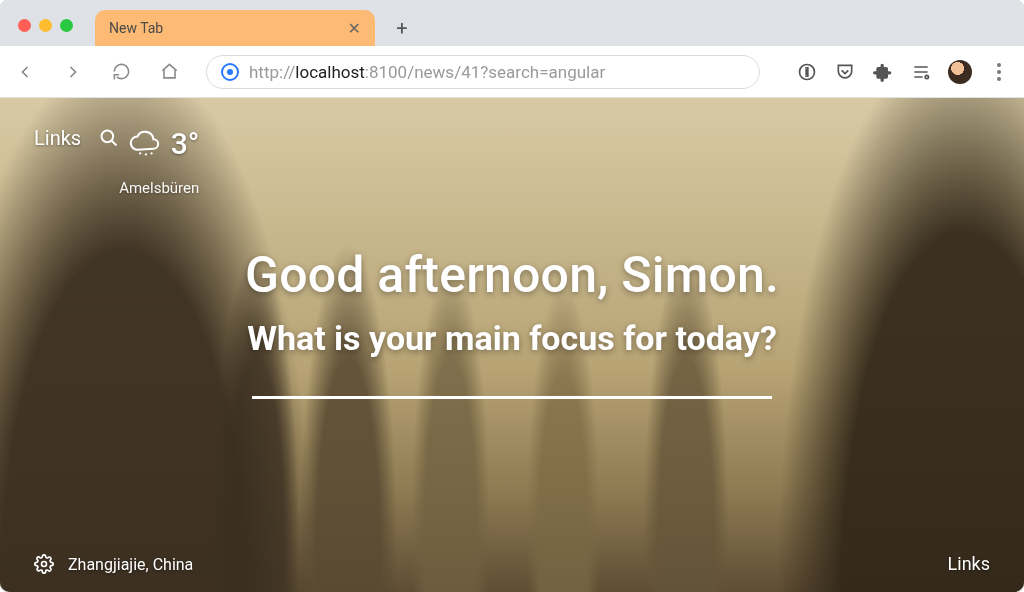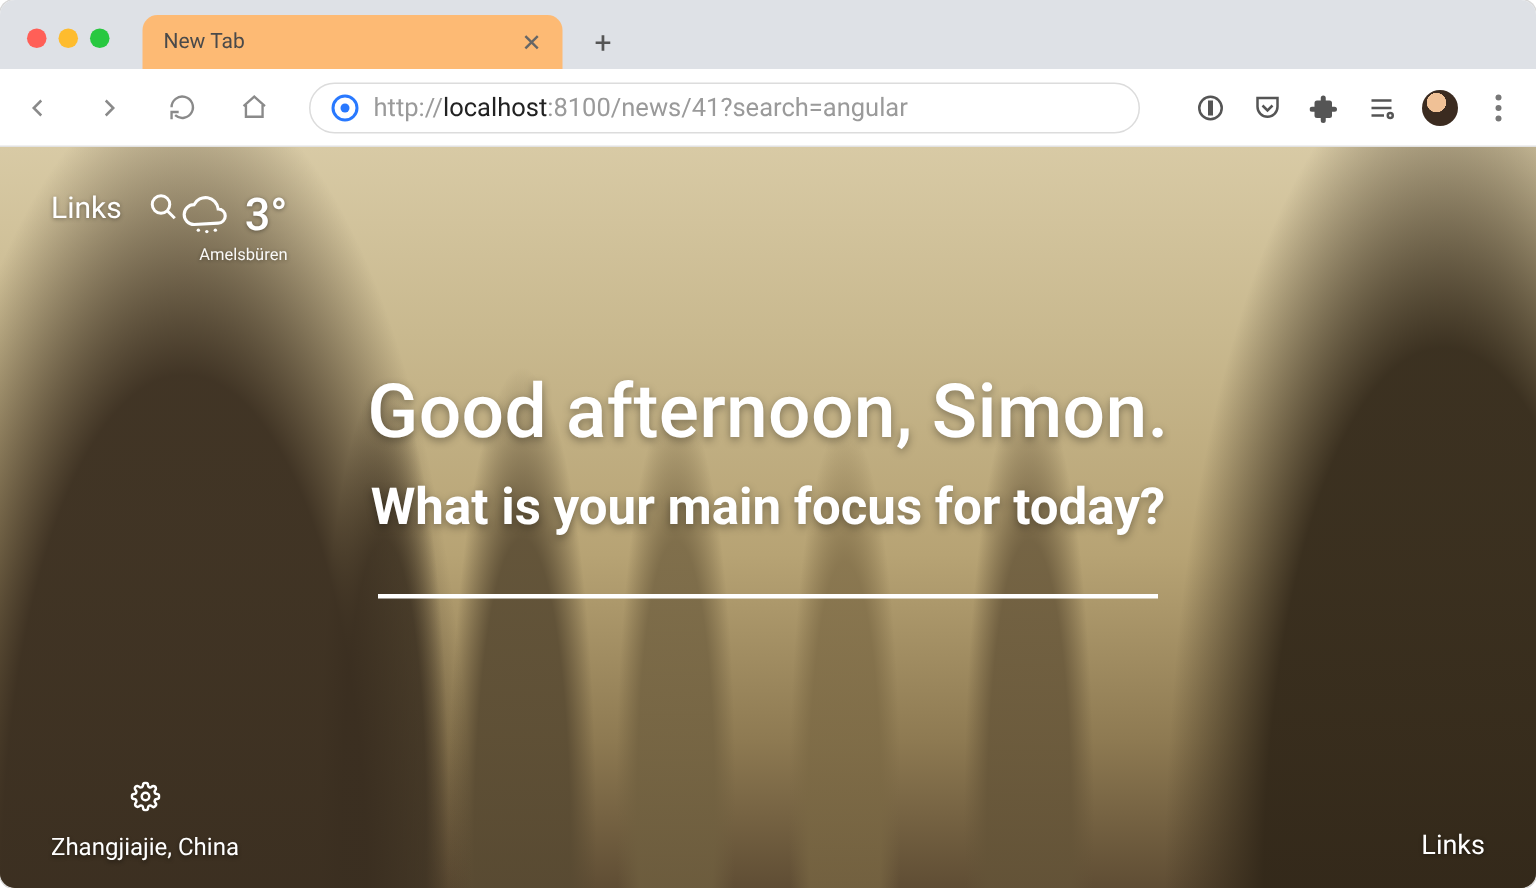--- a/index.html
+++ b/index.html
@@ -62,37 +62,37 @@
       linear-gradient(180deg, #d8caa5 0%, #c9b98f 25%, #b7a374 55%, #8e7a52 80%, #5f4d34 100%);
   }
   .overlay-top {
     position:absolute; top:0; left:0; right:0; padding:28px 34px 0 34px;
     display:flex; align-items:flex-start;
   }
   .links-wrap { display:flex; align-items:center; gap:18px; font-size:20px;
      text-shadow: 0 1px 3px rgba(0,0,0,0.4); }
   .weather { text-align:right; text-shadow:0 1px 3px rgba(0,0,0,0.4); }
   .weather .row1 { display:flex; align-items:center; justify-content:flex-end; gap:10px; font-size:30px; font-weight:400; }
-  .weather .loc { font-size:11px; opacity:0.95; margin-top:2px; }
+  .weather .loc { font-size:15px; opacity:0.95; margin-top:18px; }
   .center {
     position:absolute; left:0; right:0; top:148px; text-align:center;
     text-shadow: 0 2px 6px rgba(0,0,0,0.35);
   }
   .greet { font-size:50px; font-weight:500; letter-spacing:0.2px; }
   .focusq { font-size:34px; font-weight:700; margin-top:14px; }
   .focusline {
     margin:38px auto 0 auto; width:520px; border:none; border-bottom:3px solid #fff; background:transparent;
     height:3px;
   }
   .bottom {
     position:absolute; left:0; right:0; bottom:18px; padding:0 34px;
     display:flex; align-items:flex-end; justify-content:space-between;
     text-shadow:0 1px 3px rgba(0,0,0,0.45);
   }
-  .bl-left { display:flex; align-items:center; gap:14px; font-size:16px;flex-direction:column; }
+  .bl-left { display:flex; align-items:center; gap:14px; font-size:16px; }
   .quote { text-align:center; font-size:19px; max-width:520px; line-height:1.4; }
   .bl-right { font-size:18px; }
   svg { display:block; }
 </style>
 </head>
 <body>
 
 <div class="window">
 
   <div class="tabbar">

